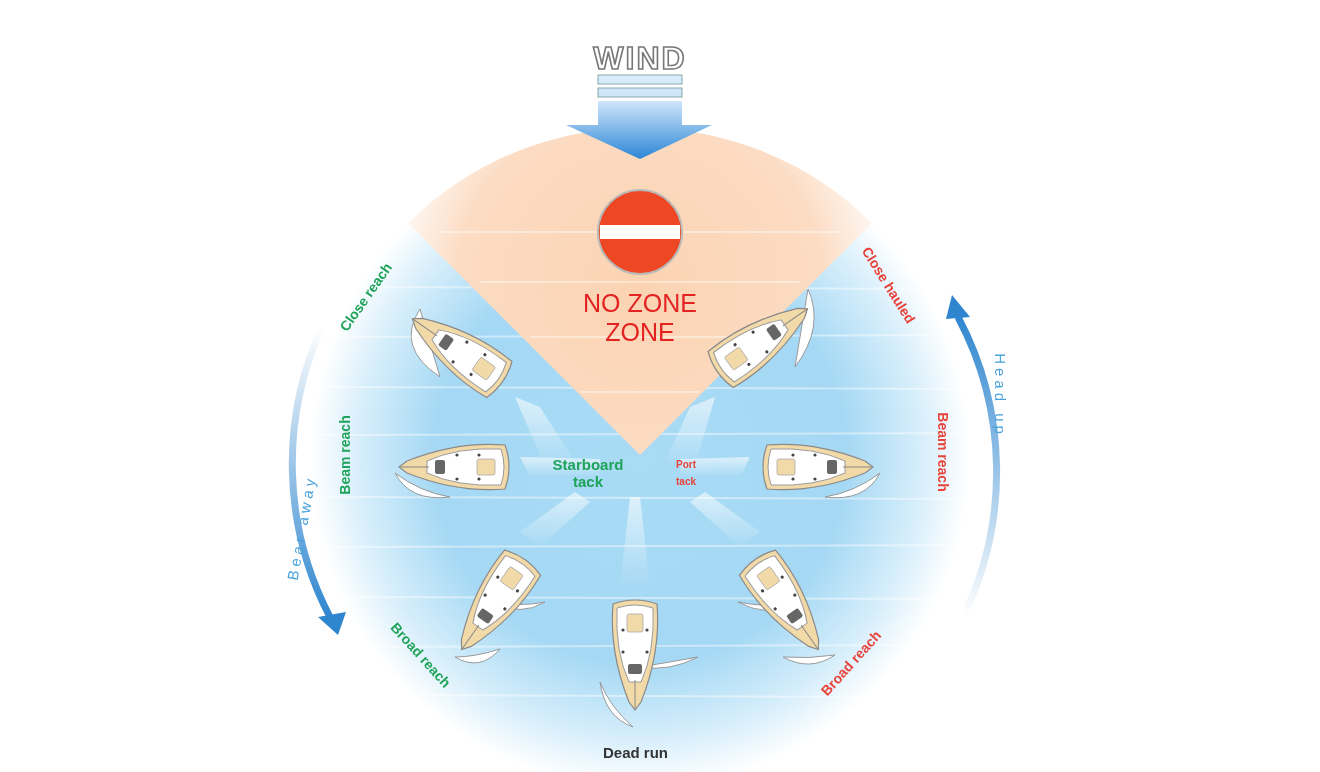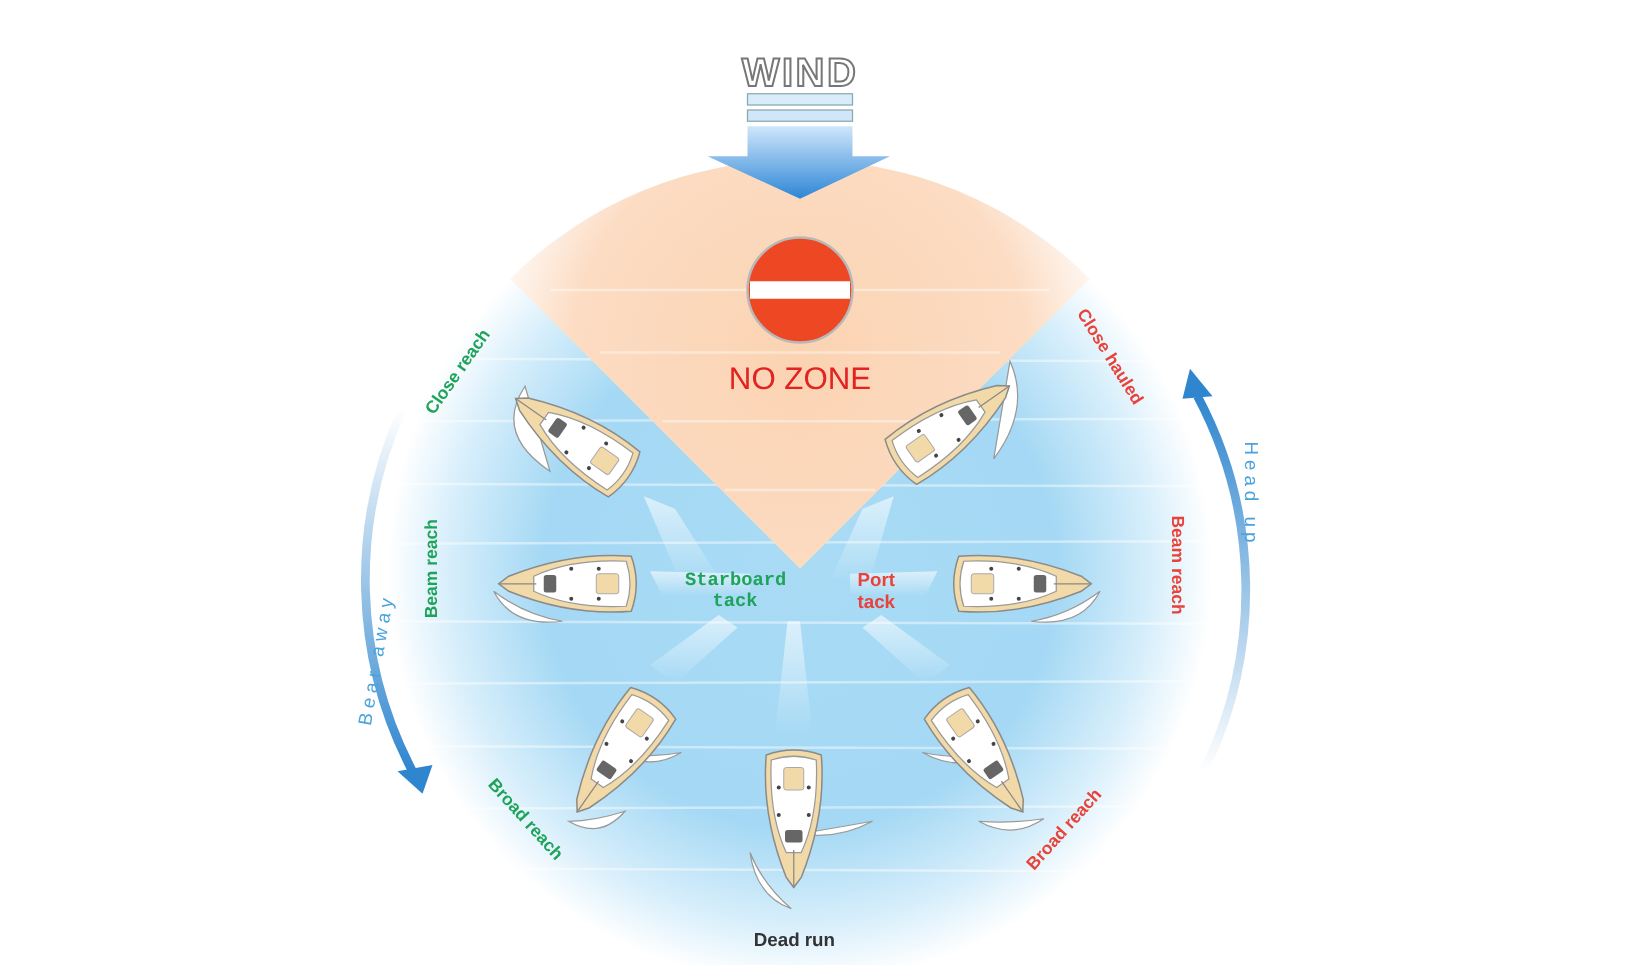--- a/index.html
+++ b/index.html
@@ -141,27 +141,28 @@
 
     <g>
       <path d="M 963 590 A 330 330 0 0 0 958 290" fill="none" stroke="url(#arrowR)" stroke-width="7"></path>
       <polygon points="946,292 970,290 952,268" fill="#2f86cf"></polygon>
     </g>
   </svg>
 
   
   <div id="nosail">
     <div>NO ZONE</div>
+    <div>ZONE</div>
   </div>
 
-  <div class="lbl green" style="left:548px; top:429px; font-size:15px; line-height:17px; text-align:center; width:80px;font-family:Liberation Mono, monospace;">
+  <div class="lbl green" style="left:548px; top:429px; font-size:15px; line-height:17px; text-align:center; width:80px;">
     <div>Starboard</div>
     <div>tack</div>
   </div>
-  <div class="lbl red" style="left:656px; top:429px; font-size:15px; line-height:17px; text-align:right; width:60px;">
+  <div class="lbl red" style="left:656px; top:429px; font-size:10px; line-height:17px; text-align:center; width:60px;">
     <div>Port</div>
     <div>tack</div>
   </div>
 
   <div class="lbl green" style="left:326px; top:262px; font-size:14px; transform:rotate(-55deg);">Close reach</div>
   <div class="lbl green" style="left:305px; top:420px; font-size:14px; transform:rotate(-90deg);">Beam reach</div>
   <div class="lbl green" style="left:380px; top:620px; font-size:14px; transform:rotate(48deg);">Broad reach</div>
 
   <div class="lbl red" style="left:845px; top:250px; font-size:14px; transform:rotate(58deg);">Close hauled</div>
   <div class="lbl red" style="left:903px; top:417px; font-size:14px; transform:rotate(90deg);">Beam reach</div>

